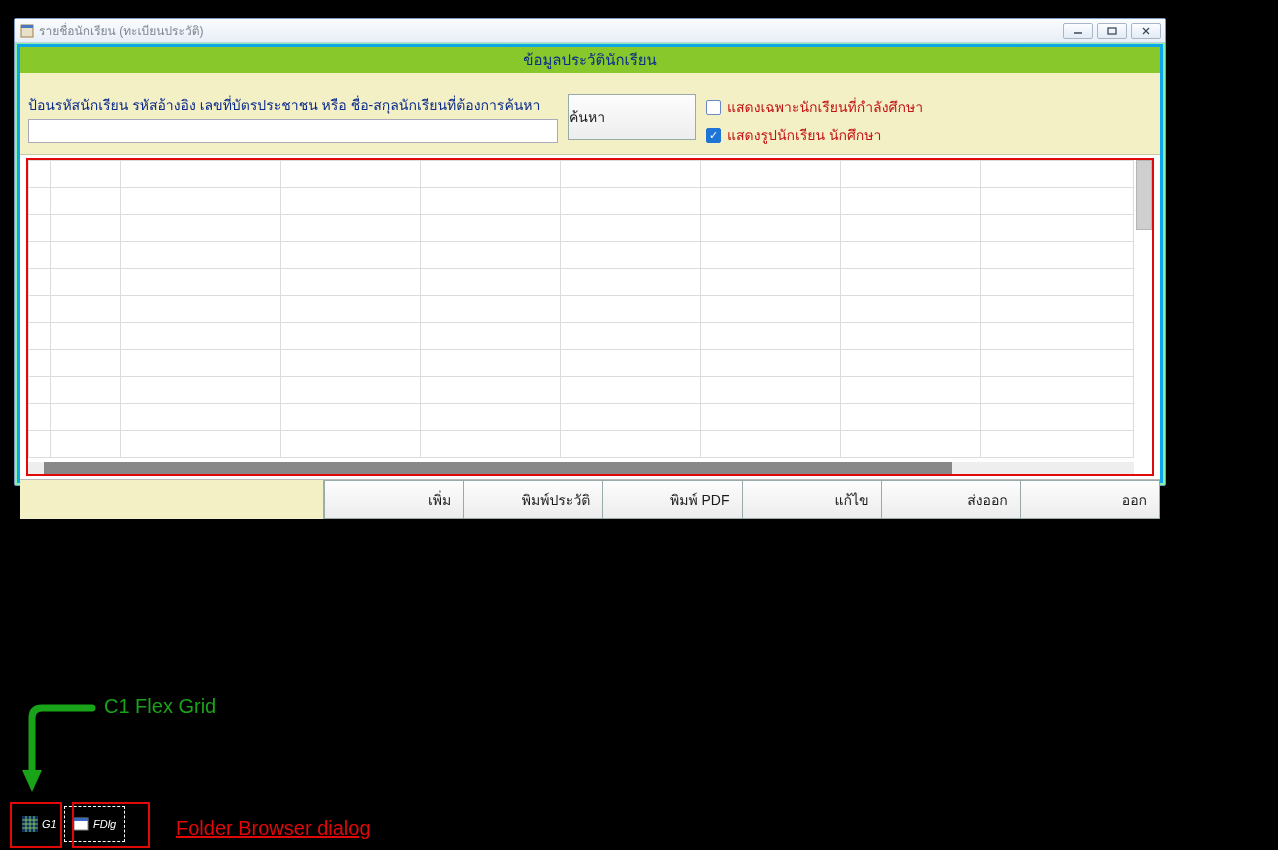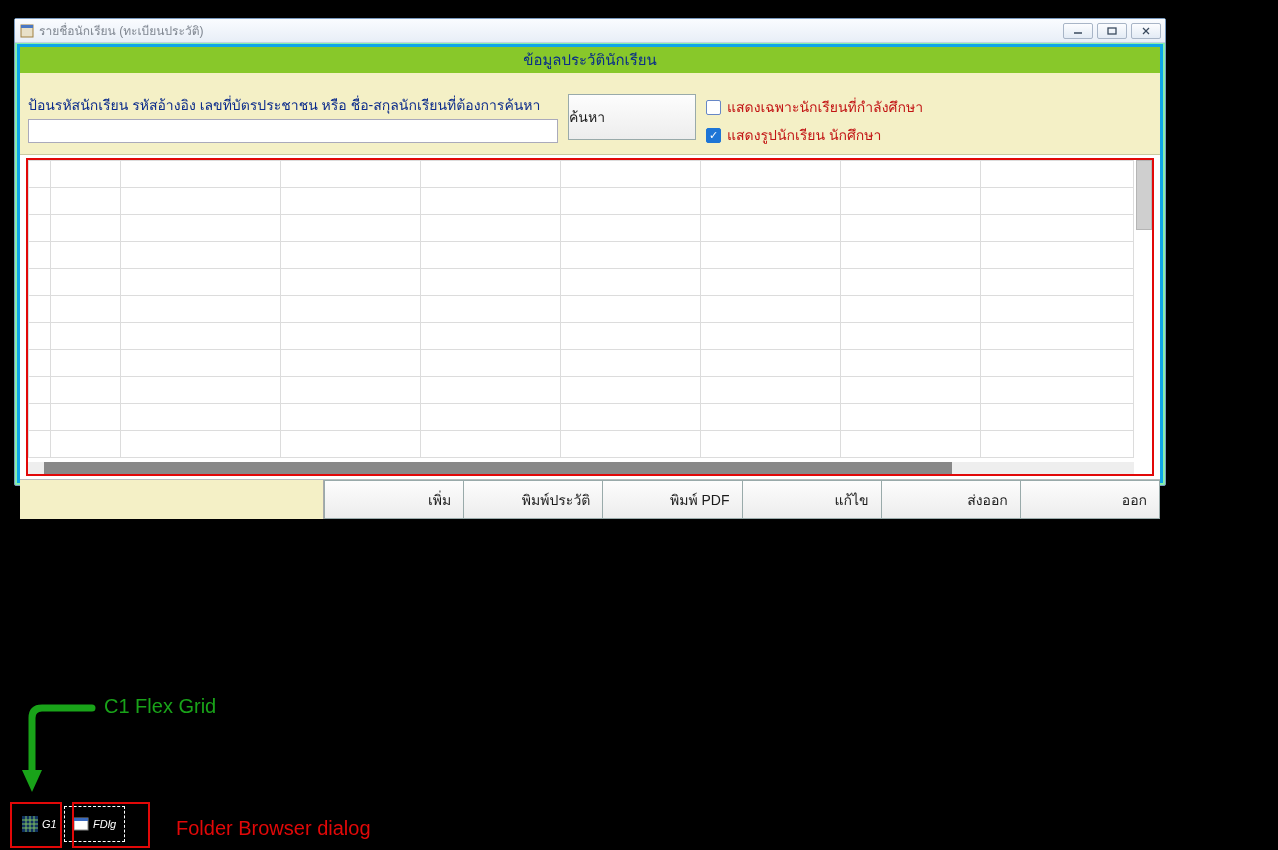--- a/index.html
+++ b/index.html
@@ -191,21 +191,21 @@
   .red-box.g1 { left: 10px; bottom: 2px; width: 52px; height: 46px; }
   .red-box.fdlg { left: 72px; bottom: 2px; width: 78px; height: 46px; }
   .label-flexgrid {
     position: absolute;
     left: 104px; top: 695px;
     color: #19a319; font-size: 20px;
   }
   .label-folder {
     position: absolute;
     left: 176px; bottom: 10px;
-    color: #e20808; font-size: 20px;
+    color: #e20808; font-size: 20px; text-decoration: underline;
   }
   
   .arrow {
     position: absolute;
     left: 22px; top: 702px;
     width: 80px; height: 100px;
     pointer-events: none;
   }
 </style>
 </head>

